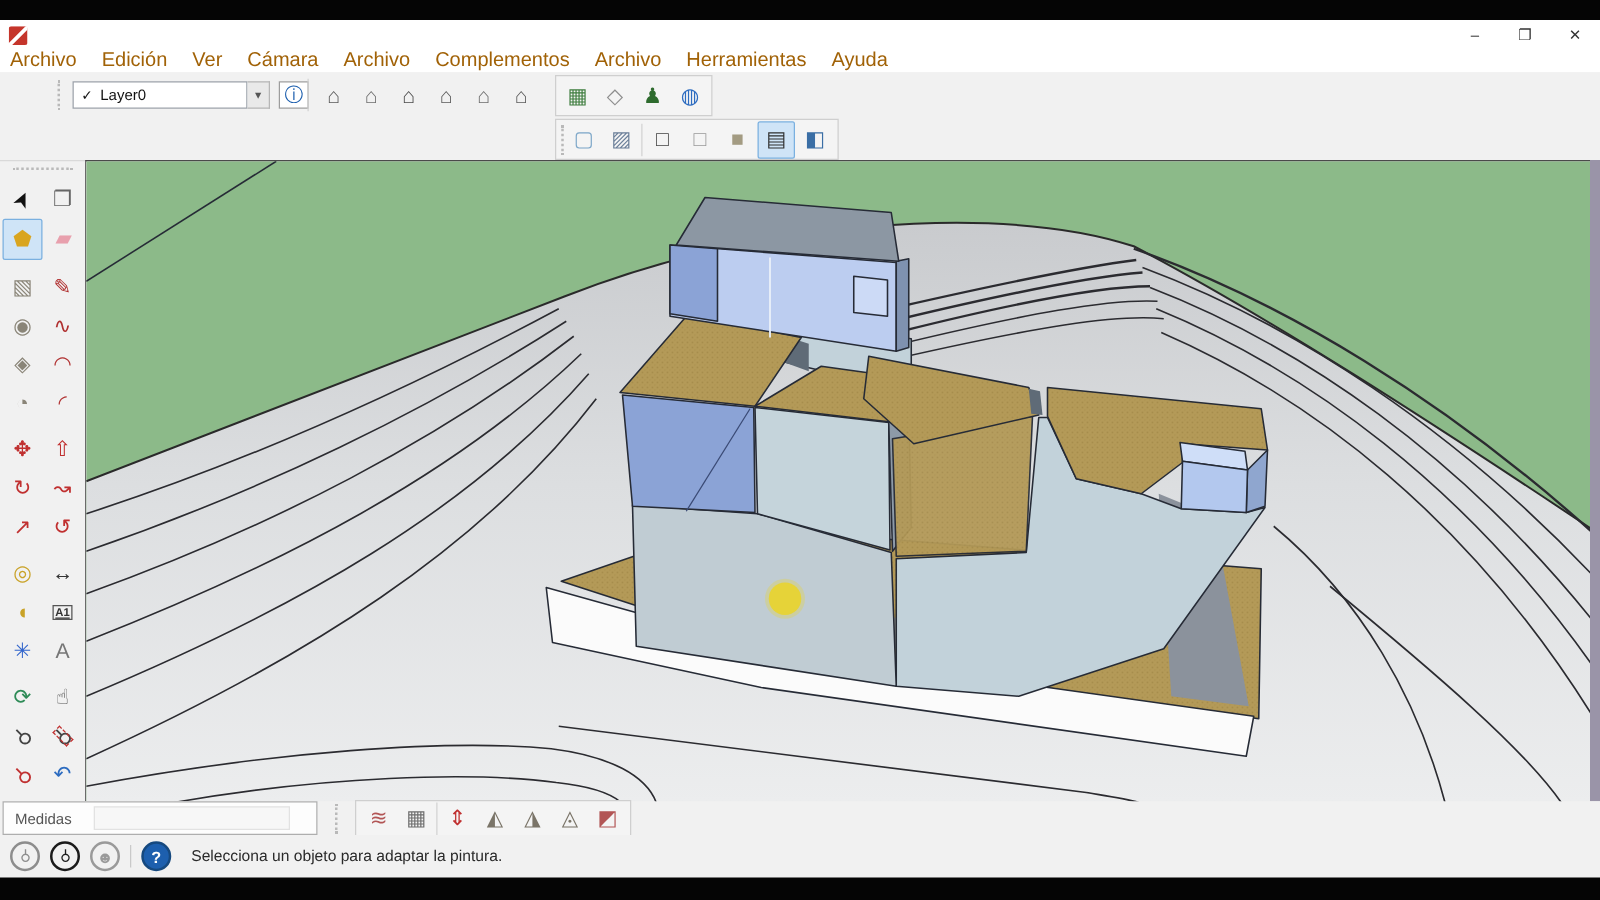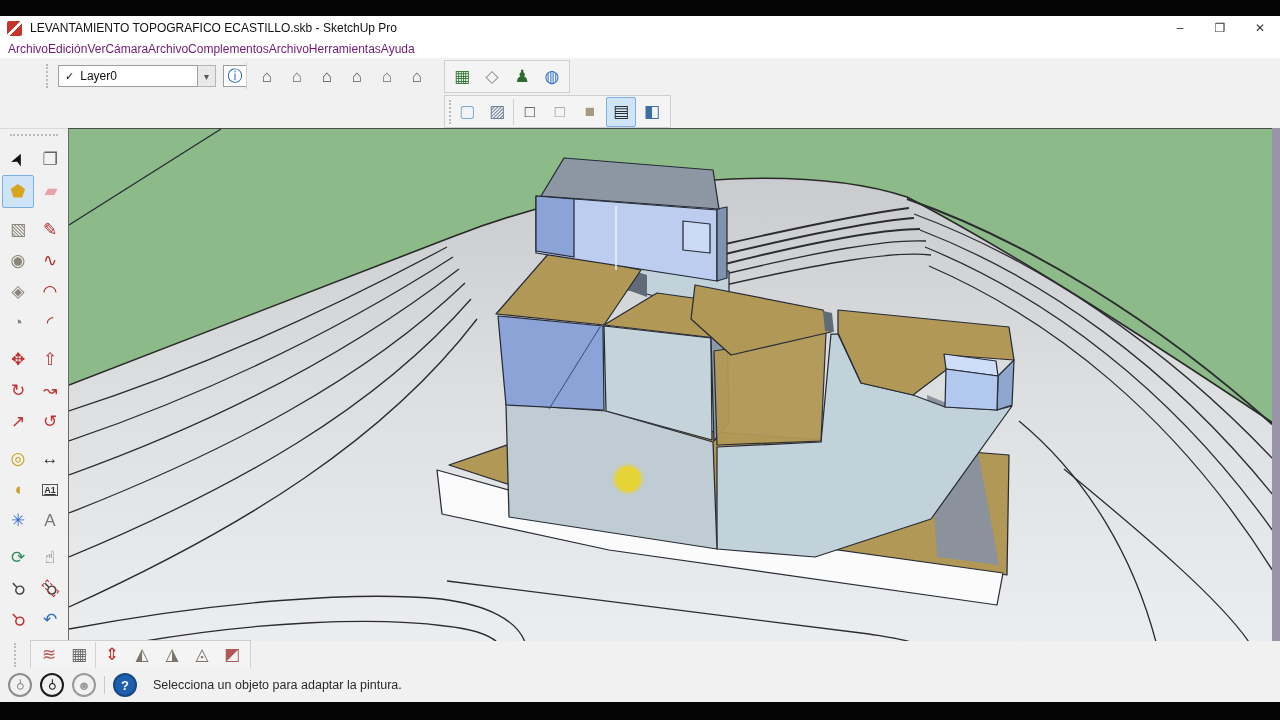--- a/index.html
+++ b/index.html
@@ -12,21 +12,21 @@
   
   #titlebar{left:0;top:16px;width:1280px;height:24px;background:#ffffff;display:flex;align-items:center;}
   #app-icon{width:15px;height:15px;margin-left:7px;background:#c5352b;border-radius:2px;
             background-image:linear-gradient(135deg,transparent 44%,#fff 46%,#fff 58%,transparent 60%);}
   #title-text{margin-left:8px;font-size:12px;color:#111;}
   #win-controls{margin-left:auto;display:flex;align-items:center;height:100%;}
   .win-btn{width:40px;text-align:center;font-size:12px;color:#333;line-height:24px;}
   
   #menubar{left:0;top:40px;width:1280px;height:18px;background:#ffffff;display:flex;align-items:center;
            border-bottom:1px solid #e6e6e6;}
-  .menu-item{font-size:12px;color:#701a75;padding:0 0;line-height:18px;}
+  .menu-item{font-size:16px;color:#a16207;padding:0 10px;line-height:18px;}
   .menu-item:first-child{padding-left:8px;}
   
   #toolbar1{left:0;top:58px;width:1280px;height:36px;background:#f1f1f1;}
   #toolbar2{left:0;top:94px;width:1280px;height:34px;background:#f1f1f1;border-bottom:1px solid #555;}
   .handle{width:0;height:24px;border-left:2px dotted #b9b9b9;display:inline-block;}
   .vsep{width:0;height:26px;border-left:1px solid #d2d2d2;display:inline-block;}
   .icon{display:inline-flex;align-items:center;justify-content:center;
         width:28px;height:28px;font-size:17px;line-height:1;}
   .sel{background:#cfe4f7;border:1px solid #7ab0e0;border-radius:2px;}
   .tb-frame{border:1px solid #cfcfcf;background:#f4f4f4;display:flex;align-items:center;}
@@ -76,21 +76,20 @@
 </style>
 </head>
 <body>
 
 <div id="app">
 
   <div id="strip-top" class="abs"></div>
 
   <div id="titlebar" class="abs">
     <div id="app-icon"></div>
-    <div id="title-text">LEVANTAMIENTO TOPOGRAFICO ECASTILLO.skb - SketchUp Pro</div>
     <div id="win-controls">
         <span class="win-btn">–</span>
         <span class="win-btn">❐</span>
         <span class="win-btn">✕</span>
       </div>
   </div>
 
   <div id="menubar" class="abs">
       <span class="menu-item">Archivo</span>
       <span class="menu-item">Edición</span>
@@ -345,20 +344,24 @@
         <polygon points="614,92 641,95 641,124 614,121" fill="#ccdaf6"></polygon>
         <line class="mull" x1="547" y1="77" x2="547" y2="141"></line>
         <circle class="ns" cx="559" cy="350" r="16" fill="#e8d42f" opacity="0.3"></circle>
         <circle class="ns" cx="559" cy="350" r="13" fill="#e8d42f" opacity="0.92"></circle>
       </g>
     </svg>
   </div>
   <div id="edge-strip" class="abs"></div>
 
   <div id="bottom-row" class="abs">
+    <div id="medidas-box">
+      <span id="medidas-label">Medidas</span>
+      <span id="medidas-field"></span>
+    </div>
     <div style="margin-left:14px;" class="handle"></div>
     <div id="sandbox-bar" class="tb-frame">
         <span class="icon" style="color: rgb(178, 85, 85);">≋</span>
         <span class="icon" style="color: rgb(110, 110, 110);">▦</span>
         <span class="vsep"></span>
         <span class="icon" style="color: rgb(192, 48, 48);">⇕</span>
         <span class="icon" style="color: rgb(122, 116, 104);">◭</span>
         <span class="icon" style="color: rgb(122, 116, 104);">◮</span>
         <span class="icon" style="color: rgb(122, 116, 104);">◬</span>
         <span class="icon" style="color: rgb(178, 85, 85);">◩</span>

